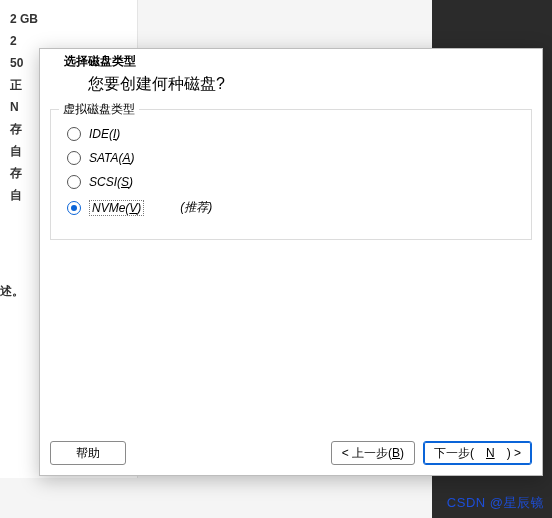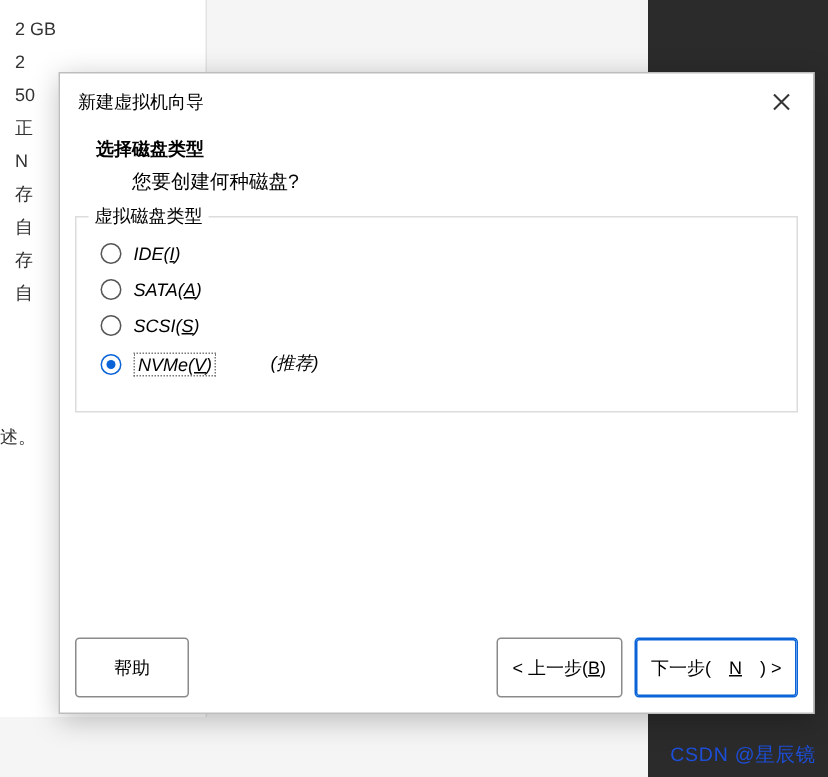--- a/index.html
+++ b/index.html
@@ -17,21 +17,21 @@
   .bg-left {
     position: absolute;
     left: 0; top: 0;
     width: 138px; height: 478px;
     background: #fff;
     border-right: 1px solid #e4e4e4;
     padding: 8px 10px;
     line-height: 22px;
     color: #333;
   }
-  .bg-left div { white-space: nowrap; }
+  .bg-left div { white-space: nowrap; font-weight: bold; }
   .bg-desc {
     position: absolute;
     left: 0; top: 280px;
     font-size: 12px; color: #333;
   }
   .bg-dark {
     position: absolute;
     right: 0; top: 0;
     width: 120px; height: 518px;
     background: #2b2b2b;
@@ -63,21 +63,21 @@
   .close-btn {
     width: 22px; height: 22px;
     display: flex; align-items: center; justify-content: center;
     cursor: pointer;
   }
   .close-btn svg { width: 12px; height: 12px; }
   .header {
     padding: 4px 24px 14px 24px;
   }
   .header-title { font-weight: bold; font-size: 12px; margin-bottom: 4px; }
-  .header-sub { padding-left: 24px; font-size: 13px; }
+  .header-sub { padding-left: 24px; font-size: 16px; }
   .group {
     margin: 0 10px;
     border: 1px solid #dcdcdc;
     padding: 12px 12px 18px 12px;
     position: relative;
     flex: 0 0 auto;
     text-align: center;
   }
   .group-legend {
     position: absolute;
@@ -115,21 +115,21 @@
   .footer {
     margin-top: auto;
     display: flex;
     align-items: center;
     padding: 8px 10px 10px 10px;
     gap: 8px;
   }
   .spacer { flex: 1; }
   .btn {
     min-width: 76px;
-    height: 40px;
+    height: 24px;
     padding: 0 10px;
     border: 1px solid #8a8a8a;
     border-radius: 3px;
     background: #fff;
     font-size: 12px;
     display: inline-flex;
     align-items: center; justify-content: center;
     cursor: pointer;
     white-space: nowrap;
   }
@@ -149,28 +149,20 @@
   <div>正</div>
   <div>N</div>
   <div>存</div>
   <div>自</div>
   <div>存</div>
   <div>自</div>
   <div class="bg-desc">述。</div>
 </div>
 
 <div class="dialog">
-  <div class="titlebar">
-    <span>新建虚拟机向导</span>
-    <div class="close-btn">
-      <svg viewBox="0 0 12 12">
-          <path d="M1 1 L11 11 M11 1 L1 11" stroke="#333" stroke-width="1.4" fill="none"></path>
-        </svg>
-    </div>
-  </div>
 
   <div class="header">
     <div class="header-title">选择磁盘类型</div>
     <div class="header-sub">您要创建何种磁盘?</div>
   </div>
 
   <div class="group">
     <div class="group-legend">虚拟磁盘类型</div>
 
     <div class="radio-row">

